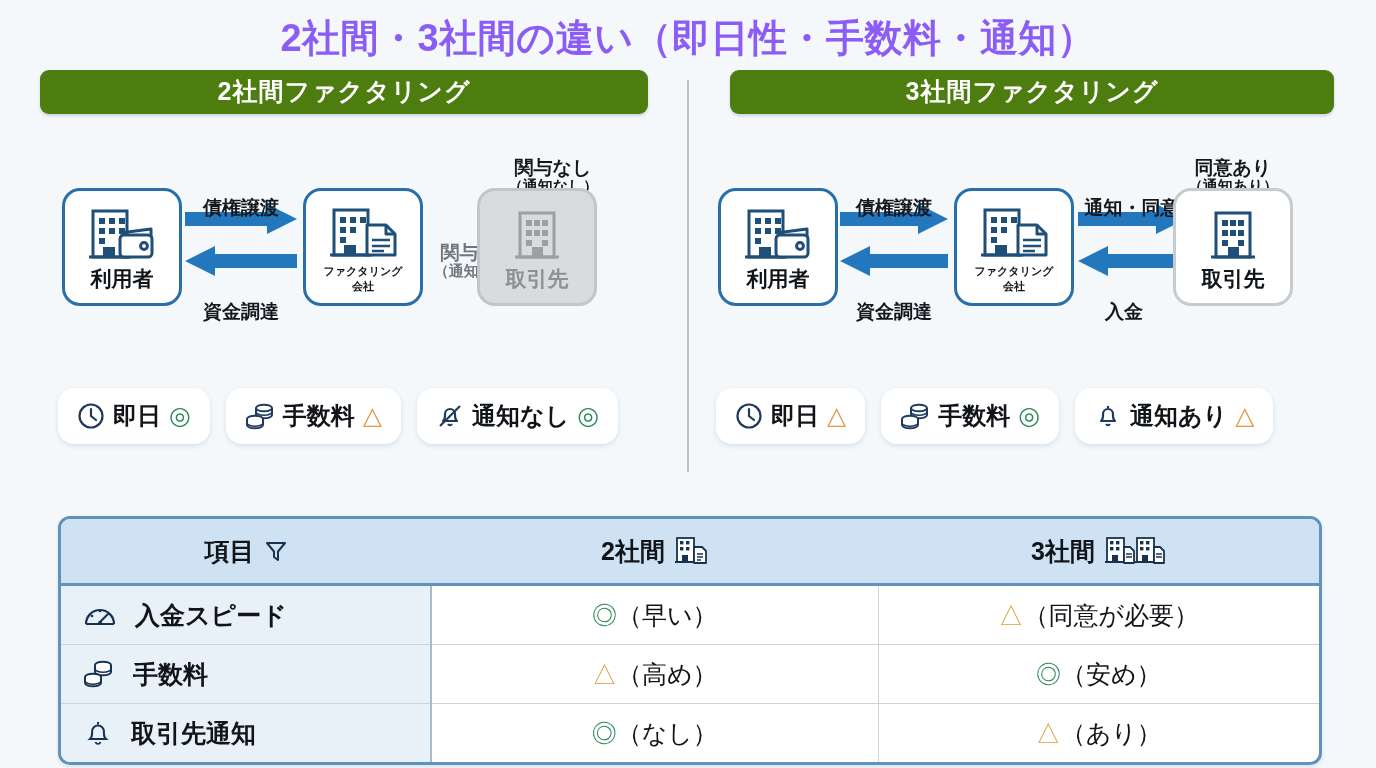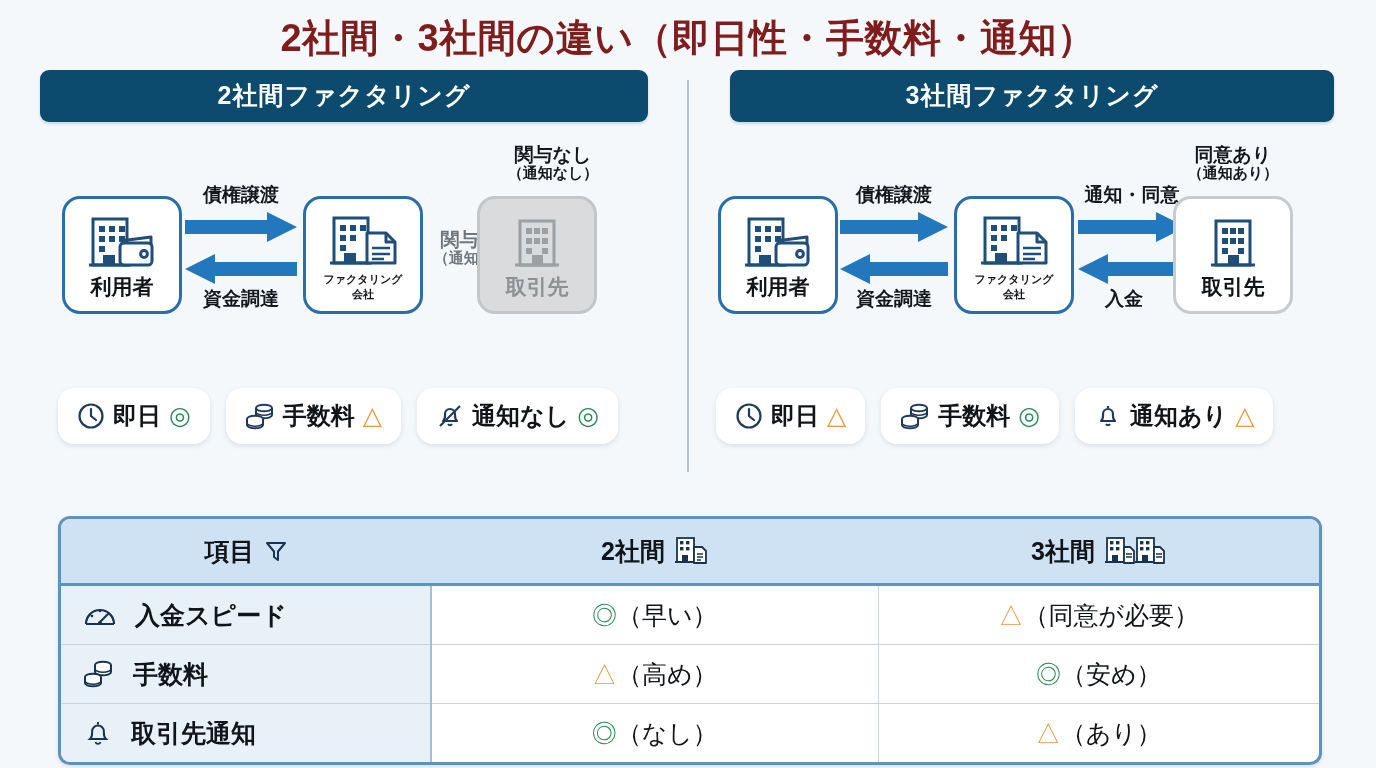--- a/index.html
+++ b/index.html
@@ -17,21 +17,21 @@
     position: relative;
   }
 
   
   .page-title {
     text-align: center;
     font-size: 38px;
     font-weight: bold;
     letter-spacing: 0.5px;
     padding-top: 16px;
-    color: #7f1d1d;
+    color: #8b5cf6;
     line-height: 1.2;
   }
 
   
   .panels {
     position: relative;
     display: flex;
     margin-top: 8px;
     height: 400px;
   }
@@ -44,22 +44,22 @@
     left: 687px;
     top: 10px;
     width: 2px;
     height: 392px;
     background: #b9c3cb;
   }
 
   .panel-banner {
     margin: 0 auto;
     width: 608px;
-    height: 52px;
-    background: #0c4a6e;
+    height: 44px;
+    background: #4d7c0f;
     border-radius: 9px;
     color: #ffffff;
     font-size: 25px;
     font-weight: bold;
     display: flex;
     align-items: center;
     justify-content: center;
     letter-spacing: 1px;
     box-shadow: 0 2px 3px rgba(20,60,100,0.18);
   }
@@ -112,20 +112,21 @@
   .arrow svg { display: block; }
 
   .flow-label {
     position: absolute;
     font-size: 19px;
     font-weight: bold;
     text-align: center;
     line-height: 1.12;
     color: #14181c;
     white-space: nowrap;
+    margin-top: 21px;
   }
   .flow-label.muted { color: #6f767c; font-weight: bold; }
   .flow-label .sub { font-size: 15px; display: block; }
 
   
   .pills {
     position: absolute;
     top: 318px;
     display: flex;
     gap: 16px;

